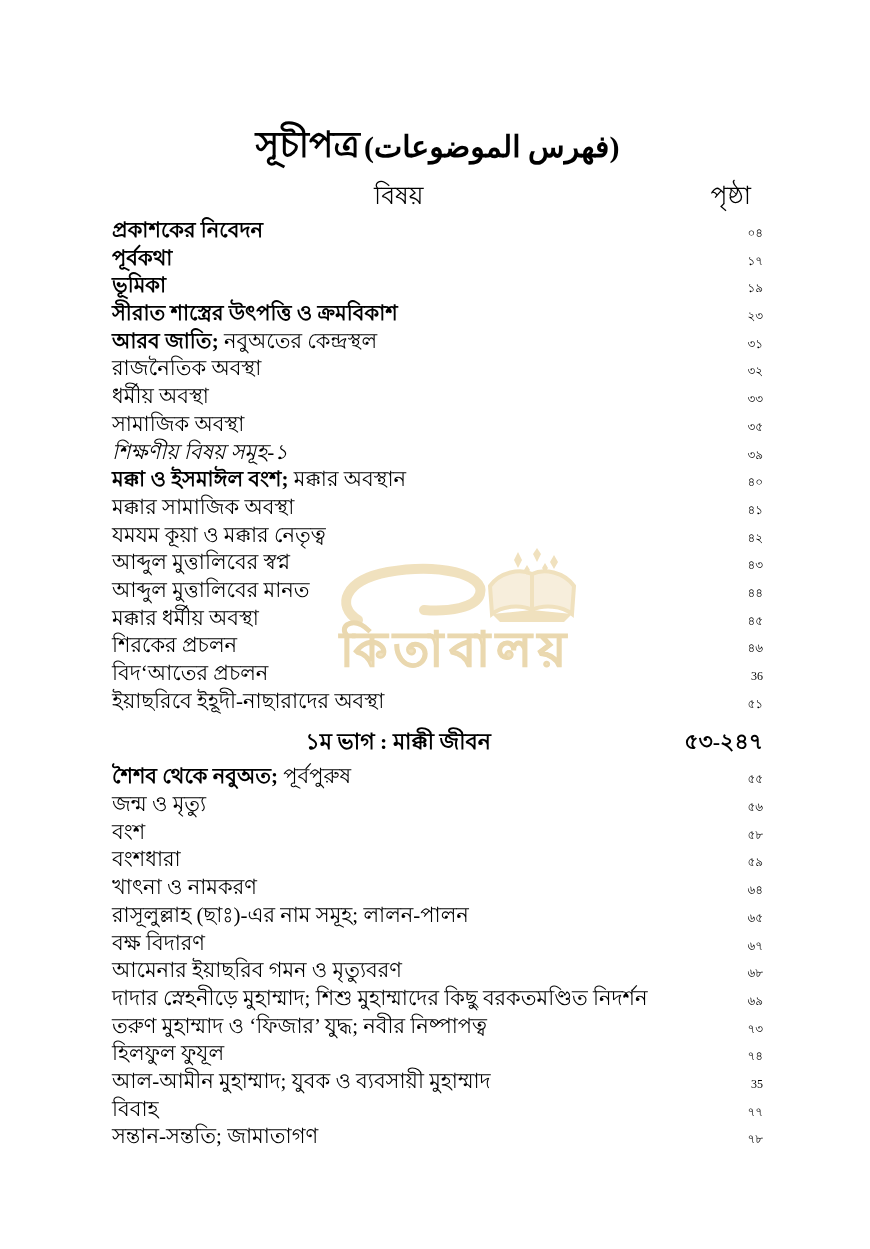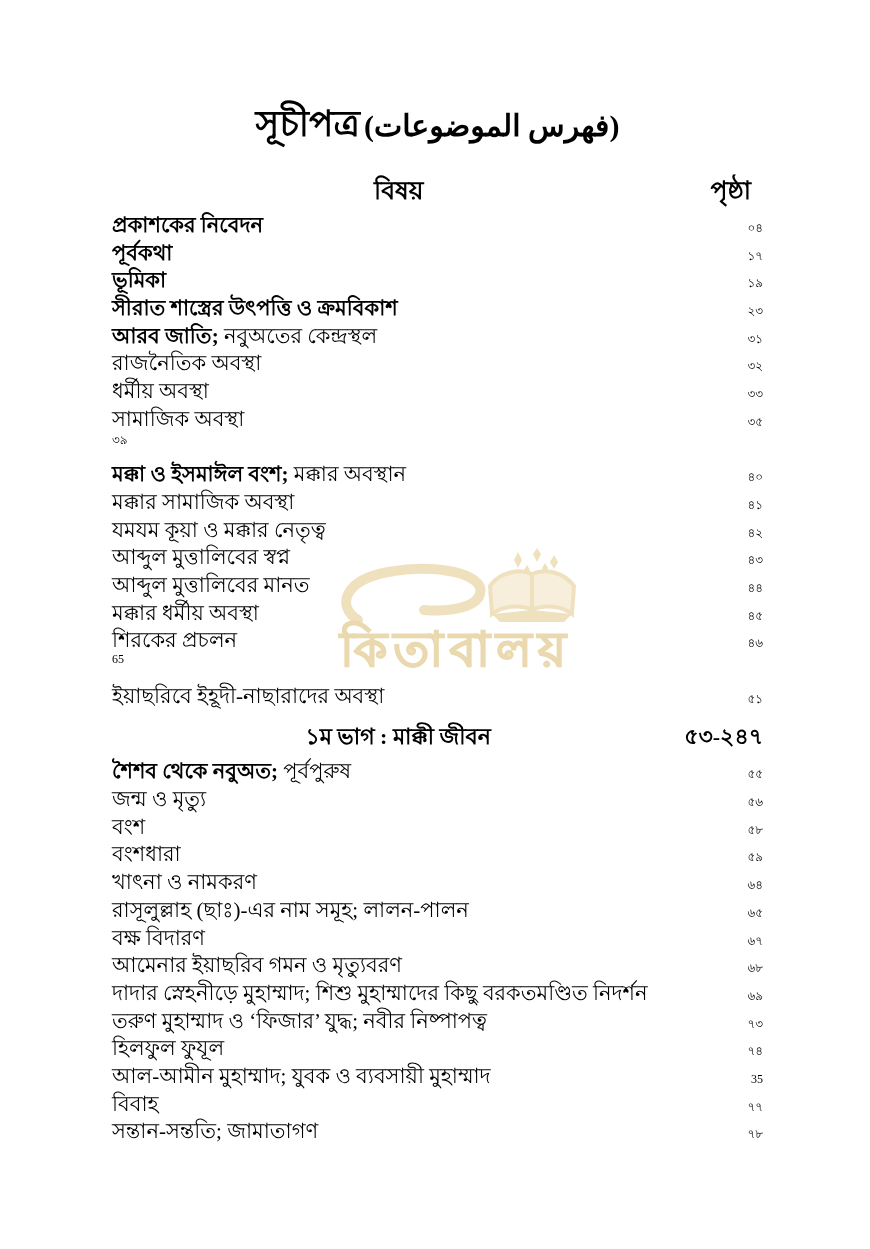--- a/index.html
+++ b/index.html
@@ -20,26 +20,27 @@
   .content{
     position:relative;z-index:2;
     padding:0 107px 0 112px;
   }
   .title{
     padding-top:102px;
     text-align:center;
     font-weight:bold;
     white-space:nowrap;
     line-height:1.25;
+    margin-top:21px;
   }
   .title .bn{font-size:36px;}
   .title .ar{font-size:30px;}
   .cols{
-    position:relative;height:36px;margin-top:24px;
-    font-weight:bold;font-size:25px;
+    position:relative;height:36px;margin-top:8px;
+    font-weight:normal;font-size:25px;
   }
   .cols .subject{position:absolute;left:262px;top:0;}
   .cols .pagehdr{position:absolute;right:12px;top:0;}
   .toc-list{margin-top:2px;}
   .toc-row{
     display:flex;justify-content:space-between;align-items:baseline;
     height:27.7px;font-size:21px;white-space:nowrap;text-align:center;
   }
   .toc-row .lead{font-weight:normal;}
   .toc-row.bold .lead{font-weight:bold;}
@@ -118,20 +119,21 @@
         </div>
         <div class="toc-row normal">
           <span class="label"><span class="lead">ধর্মীয় অবস্থা</span></span>
           <span class="page-num">৩৩</span>
         </div>
         <div class="toc-row normal">
           <span class="label"><span class="lead">সামাজিক অবস্থা</span></span>
           <span class="page-num">৩৫</span>
         </div>
         <div class="toc-row italic">
+          <span class="label"><span class="lead">শিক্ষণীয় বিষয় সমূহ-১</span></span>
           <span class="page-num">৩৯</span>
         </div>
         <div class="toc-row lead-bold">
           <span class="label"><span class="lead">মক্কা ও ইসমাঈল বংশ;</span><span class="rest"> মক্কার অবস্থান</span></span>
           <span class="page-num">৪০</span>
         </div>
         <div class="toc-row normal">
           <span class="label"><span class="lead">মক্কার সামাজিক অবস্থা</span></span>
           <span class="page-num">৪১</span>
         </div>
@@ -149,21 +151,22 @@
         </div>
         <div class="toc-row normal">
           <span class="label"><span class="lead">মক্কার ধর্মীয় অবস্থা</span></span>
           <span class="page-num">৪৫</span>
         </div>
         <div class="toc-row normal">
           <span class="label"><span class="lead">শিরকের প্রচলন</span></span>
           <span class="page-num">৪৬</span>
         </div>
         <div class="toc-row normal">
-          <span class="page-num">65</span>
+          <span class="label"><span class="lead">বিদ‘আতের প্রচলন</span></span>
+          <span class="page-num">36</span>
         </div>
         <div class="toc-row normal">
           <span class="label"><span class="lead">ইয়াছরিবে ইহূদী-নাছারাদের অবস্থা</span></span>
           <span class="page-num">৫১</span>
         </div>
         <div class="section-row">
           <span class="sec-title">১ম ভাগ : মাক্কী জীবন</span>
           <span class="sec-pages">৫৩-২৪৭</span>
         </div>
         <div class="toc-row lead-bold">

